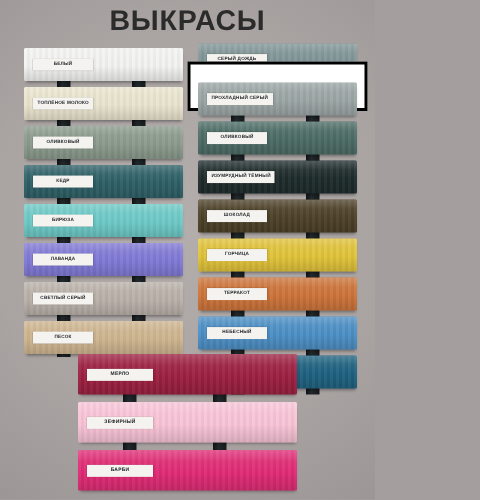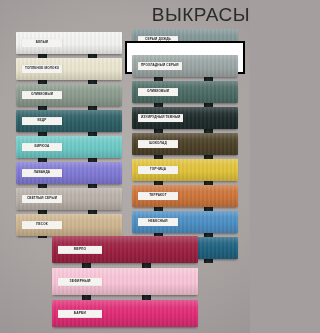--- a/index.html
+++ b/index.html
@@ -23,23 +23,23 @@
     background:
       radial-gradient(ellipse 120% 90% at 50% 45%, #b3adac 0%, #a9a3a2 45%, #9a9393 80%, #8e8888 100%);
   }
 
   
   #title {
     position: absolute;
     top: 4px;
     left: 0;
     width: 100%;
-    text-align: right;
+    text-align: center;
     font-size: 19px;
-    font-weight: 400;
+    font-weight: 700;
     letter-spacing: 0.5px;
     color: #2b2b2b;
     font-family: "Liberation Sans", sans-serif;
   }
 
   
   .column {
     position: absolute;
   }
   #col-left  { left: 16px;  top: 32px; width: 106px; }

